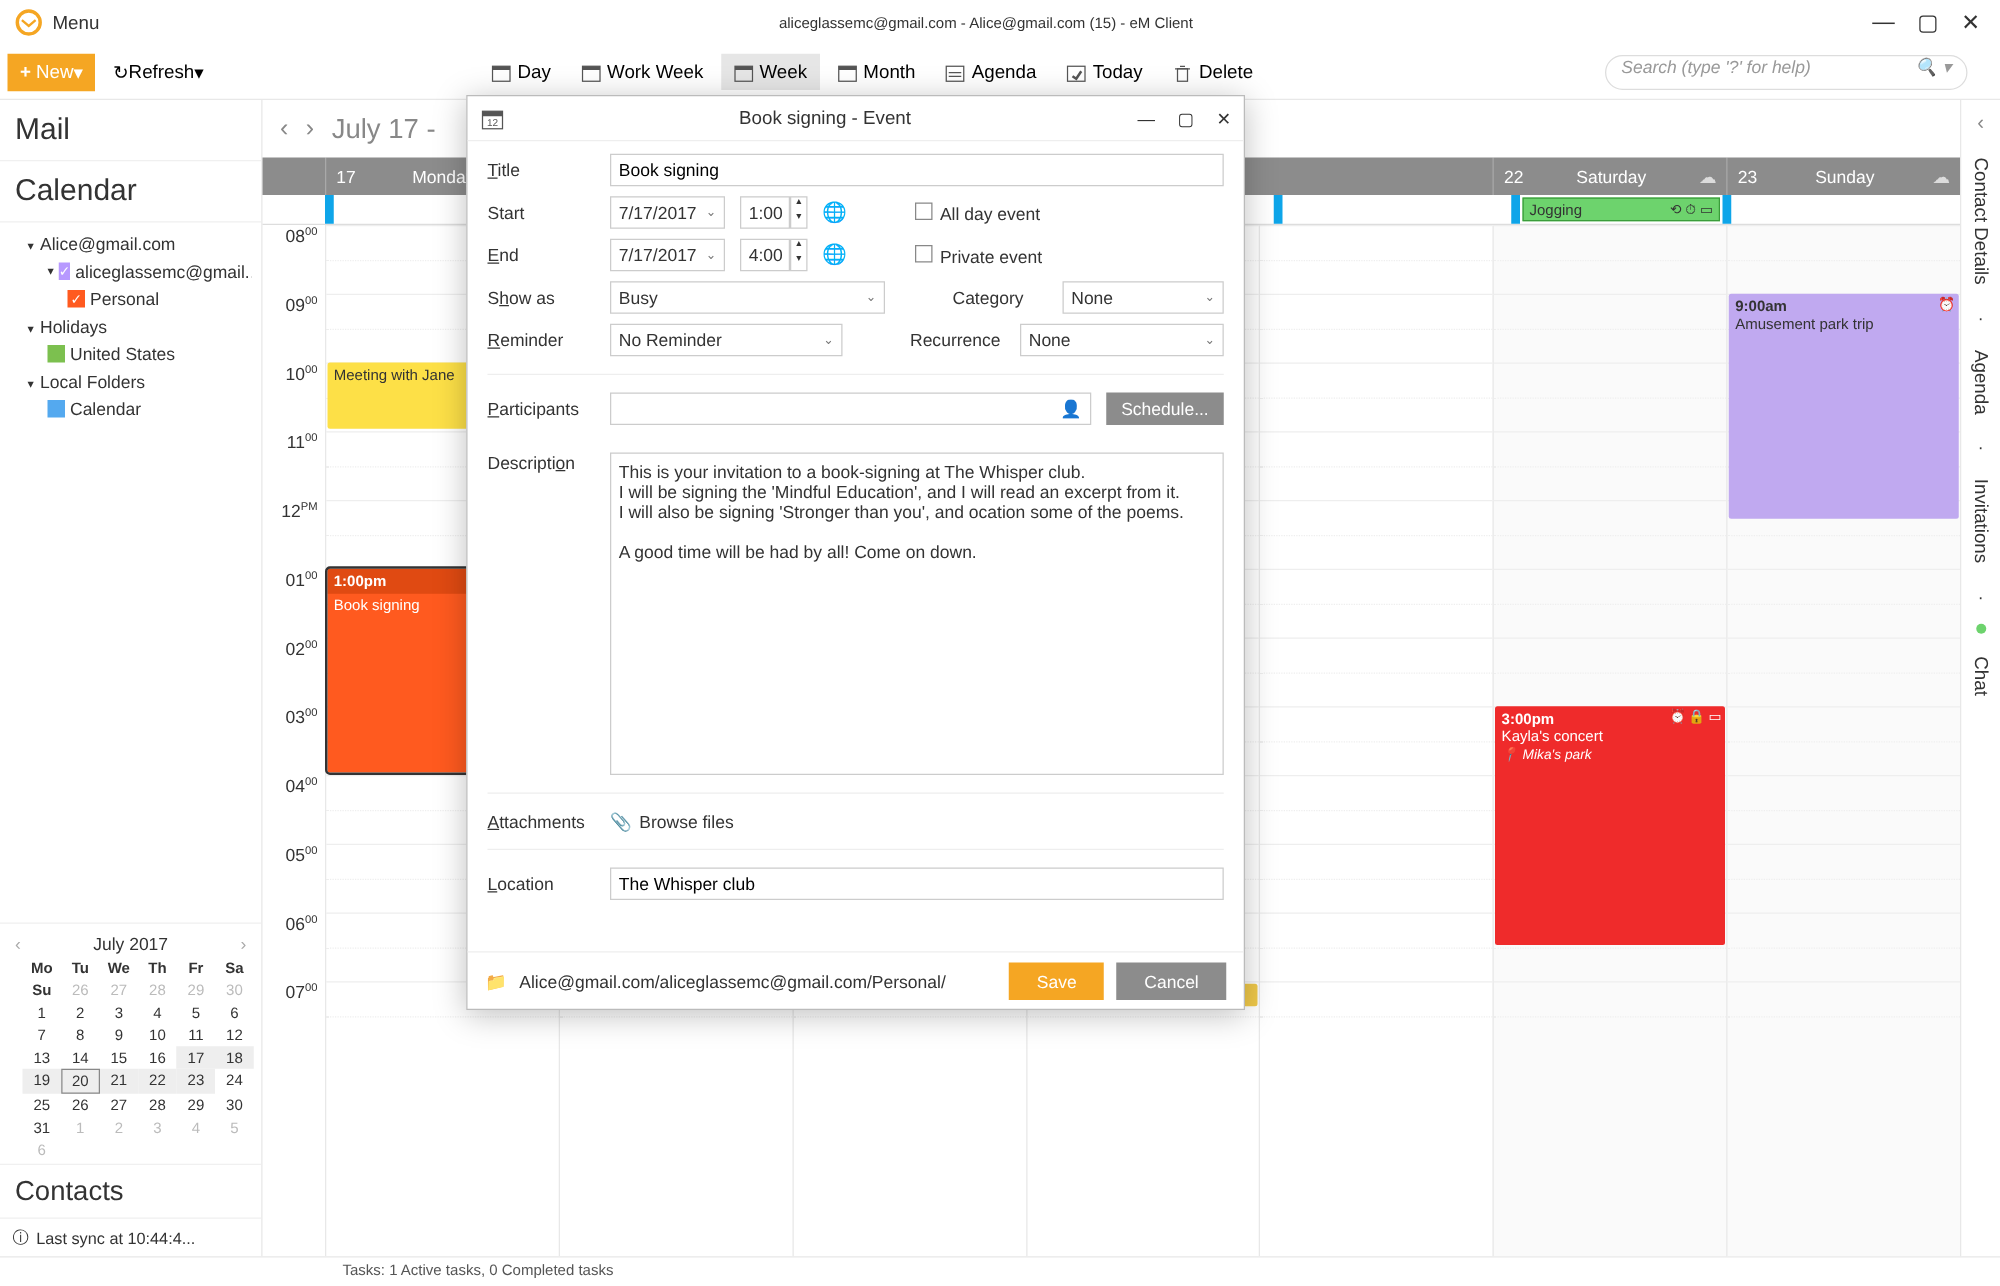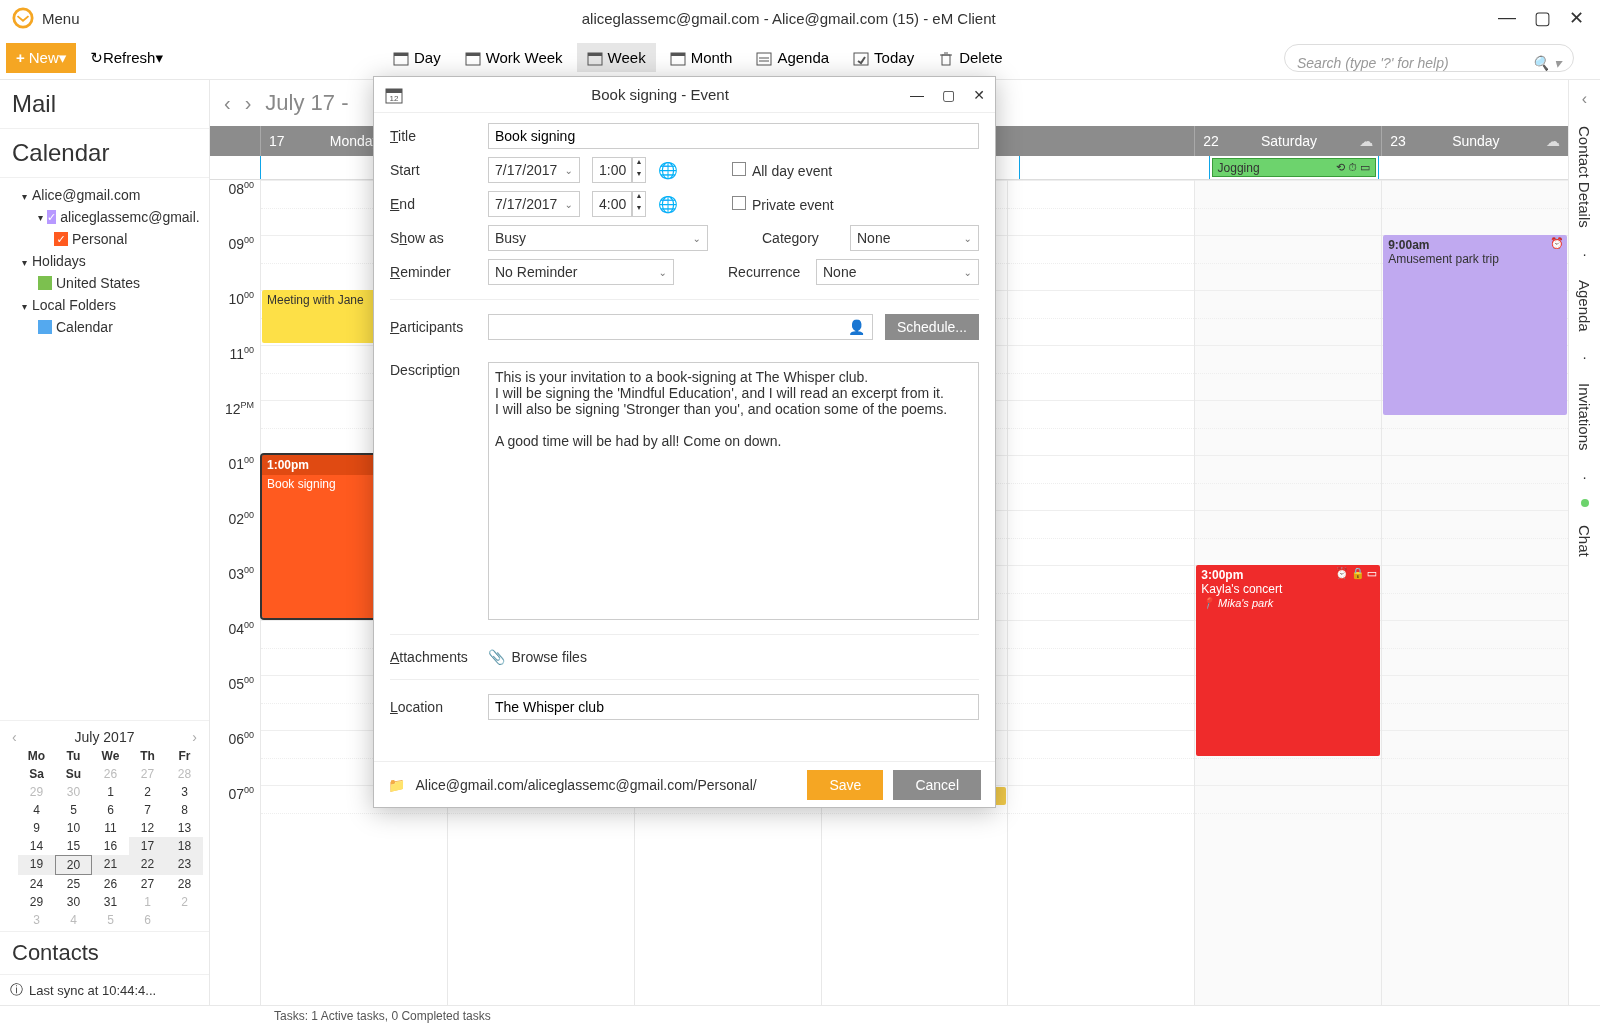--- a/index.html
+++ b/index.html
@@ -1,44 +1,44 @@
 <!DOCTYPE html>
 <html><head>
 <meta charset="utf-8">
 <style>
 * { box-sizing: border-box; margin: 0; padding: 0; font-family: "Segoe UI", Arial, sans-serif; }
 body { width: 1600px; height: 1029px; background: #fff; overflow: hidden; font-size: 14px; color: #333; position: relative; }
 .titlebar { height: 36px; display: flex; align-items: center; padding: 0 12px; }
 .logo { width: 22px; height: 22px; margin-right: 8px; }
 .menu-lbl { font-size: 15px; color: #333; }
-.wintitle { flex: 1; text-align: center; font-size: 15px; }
+.wintitle { flex: 1; text-align: center; font-size: 12px; }
 .winbtns { display: flex; gap: 18px; padding-right: 4px; }
 .winbtns span { font-size: 18px; cursor: pointer; }
 .toolbar { height: 44px; display: flex; align-items: center; border-bottom: 1px solid #e8e8e8; padding: 0 6px; }
 .btn-new { background: #f5a623; color: #fff; height: 30px; padding: 0 10px; display: flex; align-items: center; font-size: 15px; border: none; cursor: pointer; }
 .btn-new .plus { font-weight: bold; margin-right: 4px; }
 .btn-refresh { background: none; border: none; margin-left: 14px; font-size: 15px; cursor: pointer; display: flex; align-items: center; }
 .tool-spacer { flex: 1; }
 .view-btns { display: flex; gap: 4px; }
 .viewbtn { background: none; border: none; padding: 6px 10px; font-size: 15px; cursor: pointer; display: flex; align-items: center; gap: 5px; }
 .viewbtn.selected { background: #e6e6e6; }
-.search { width: 290px; height: 28px; border: 1px solid #ddd; border-radius: 14px; padding: 0 12px; margin-left: 20px; margin-right: 20px; color: #999; font-style: italic; display: flex; align-items: flex-end; }
+.search { width: 290px; height: 28px; border: 1px solid #ddd; border-radius: 14px; padding: 0 12px; margin-left: 20px; margin-right: 20px; color: #999; font-style: italic; display: flex; align-items: flex-start; }
 .body { display: flex; height: calc(100% - 80px - 24px); }
 .sidebar { width: 210px; border-right: 1px solid #e8e8e8; display: flex; flex-direction: column; }
 .sbhead { font-size: 24px; font-weight: 300; padding: 10px 12px; border-bottom: 1px solid #f0f0f0; }
 .sbtree { flex: 1; padding: 6px 8px; font-size: 14px; overflow: hidden; }
 .tree-item { padding: 3px 2px; white-space: nowrap; overflow: hidden; text-overflow: ellipsis; cursor: pointer; }
 .tree-item.l1 { padding-left: 14px; }
 .tree-item.l2 { padding-left: 30px; display: flex; align-items: center; gap: 4px; }
 .tree-item.l3 { padding-left: 46px; display: flex; align-items: center; gap: 4px; }
 .caret { display: inline-block; width: 10px; font-size: 10px; }
 .chkbox { width: 14px; height: 14px; display: inline-flex; align-items: center; justify-content: center; color: #fff; font-size: 11px; }
 .mini-cal { padding: 6px 6px 2px 6px; border-top: 1px solid #f0f0f0; }
 .mini-head { display: flex; align-items: center; justify-content: space-between; font-size: 14px; padding: 2px 6px; }
-.mini-grid { display: grid; grid-template-columns: repeat(5, 1fr); text-align: center; font-size: 12px; margin-left: 12px; }
+.mini-grid { display: grid; grid-template-columns: repeat(6, 1fr); text-align: center; font-size: 12px; margin-left: 12px; }
 .mini-grid .dow { font-weight: bold; padding: 2px 0; }
 .mini-grid .day { padding: 2px 0; cursor: pointer; }
 .mini-grid .day.dim { color: #bbb; }
 .mini-grid .day.wk { background: #eee; }
 .mini-grid .day.today { border: 1px solid #888; font-weight: normal; }
 .sb-section { font-size: 22px; font-weight: 300; padding: 8px 12px; border-top: 1px solid #f0f0f0; cursor: pointer; }
 .sync { padding: 6px 10px; border-top: 1px solid #f0f0f0; display: flex; align-items: center; gap: 6px; font-size: 13px; }
 .calarea { flex: 1; display: flex; flex-direction: column; position: relative; }
 .calhead { height: 46px; display: flex; align-items: center; padding: 0 14px; gap: 14px; }
 .calnav { font-size: 20px; color: #888; cursor: pointer; }
@@ -53,21 +53,21 @@
 .cols { flex: 1; display: flex; position: relative; }
 .col { flex: 1; border-left: 1px solid #e8e8e8; position: relative; padding-left: 24px; }
 .col.dim { background: #fafafa; }
 .row-line { position: absolute; left: 0; right: 0; border-top: 1px solid #eee; }
 .event { position: absolute; left: 1px; right: 1px; border-radius: 2px; padding: 3px 5px; font-size: 12px; color: #fff; overflow: hidden; }
 .event .etime { font-weight: bold; display: block; }
 .event .etitle { display: block; }
 .event .eicons { position: absolute; top: 2px; right: 3px; font-size: 11px; display: flex; gap: 2px; }
 .event .eloc { font-style: italic; font-size: 11px; }
 .allday-strip { height: 24px; display: flex; border-bottom: 1px solid #ddd; }
-.allday-strip .col { border-left: 1px solid #0ea5e9; }
+.allday-strip .col { border-left: 7px solid #0ea5e9; }
 .rsb { width: 32px; border-left: 1px solid #e8e8e8; display: flex; flex-direction: column; align-items: center; padding-top: 10px; gap: 14px; }
 .rsb .collapse { font-size: 16px; color: #888; cursor: pointer; }
 .rsb .tab { writing-mode: vertical-rl; font-size: 15px; cursor: pointer; padding: 4px 0; }
 .rsb .dot { width: 8px; height: 8px; border-radius: 50%; }
 .statusbar { height: 24px; border-top: 1px solid #e8e8e8; font-size: 12px; color: #555; padding: 3px 14px; display: flex; }
 .statusbar .sbspacer { width: 260px; }
 
 .dialog { position: absolute; left: 373px; top: 76px; width: 623px; height: 732px; background: #fff; border: 1px solid #bbb; box-shadow: 0 4px 24px rgba(0,0,0,.25); display: flex; flex-direction: column; }
 .dlg-title { height: 36px; display: flex; align-items: center; padding: 0 10px; border-bottom: 1px solid #eee; }
 .dlg-title .cicon { margin-right: 6px; }

